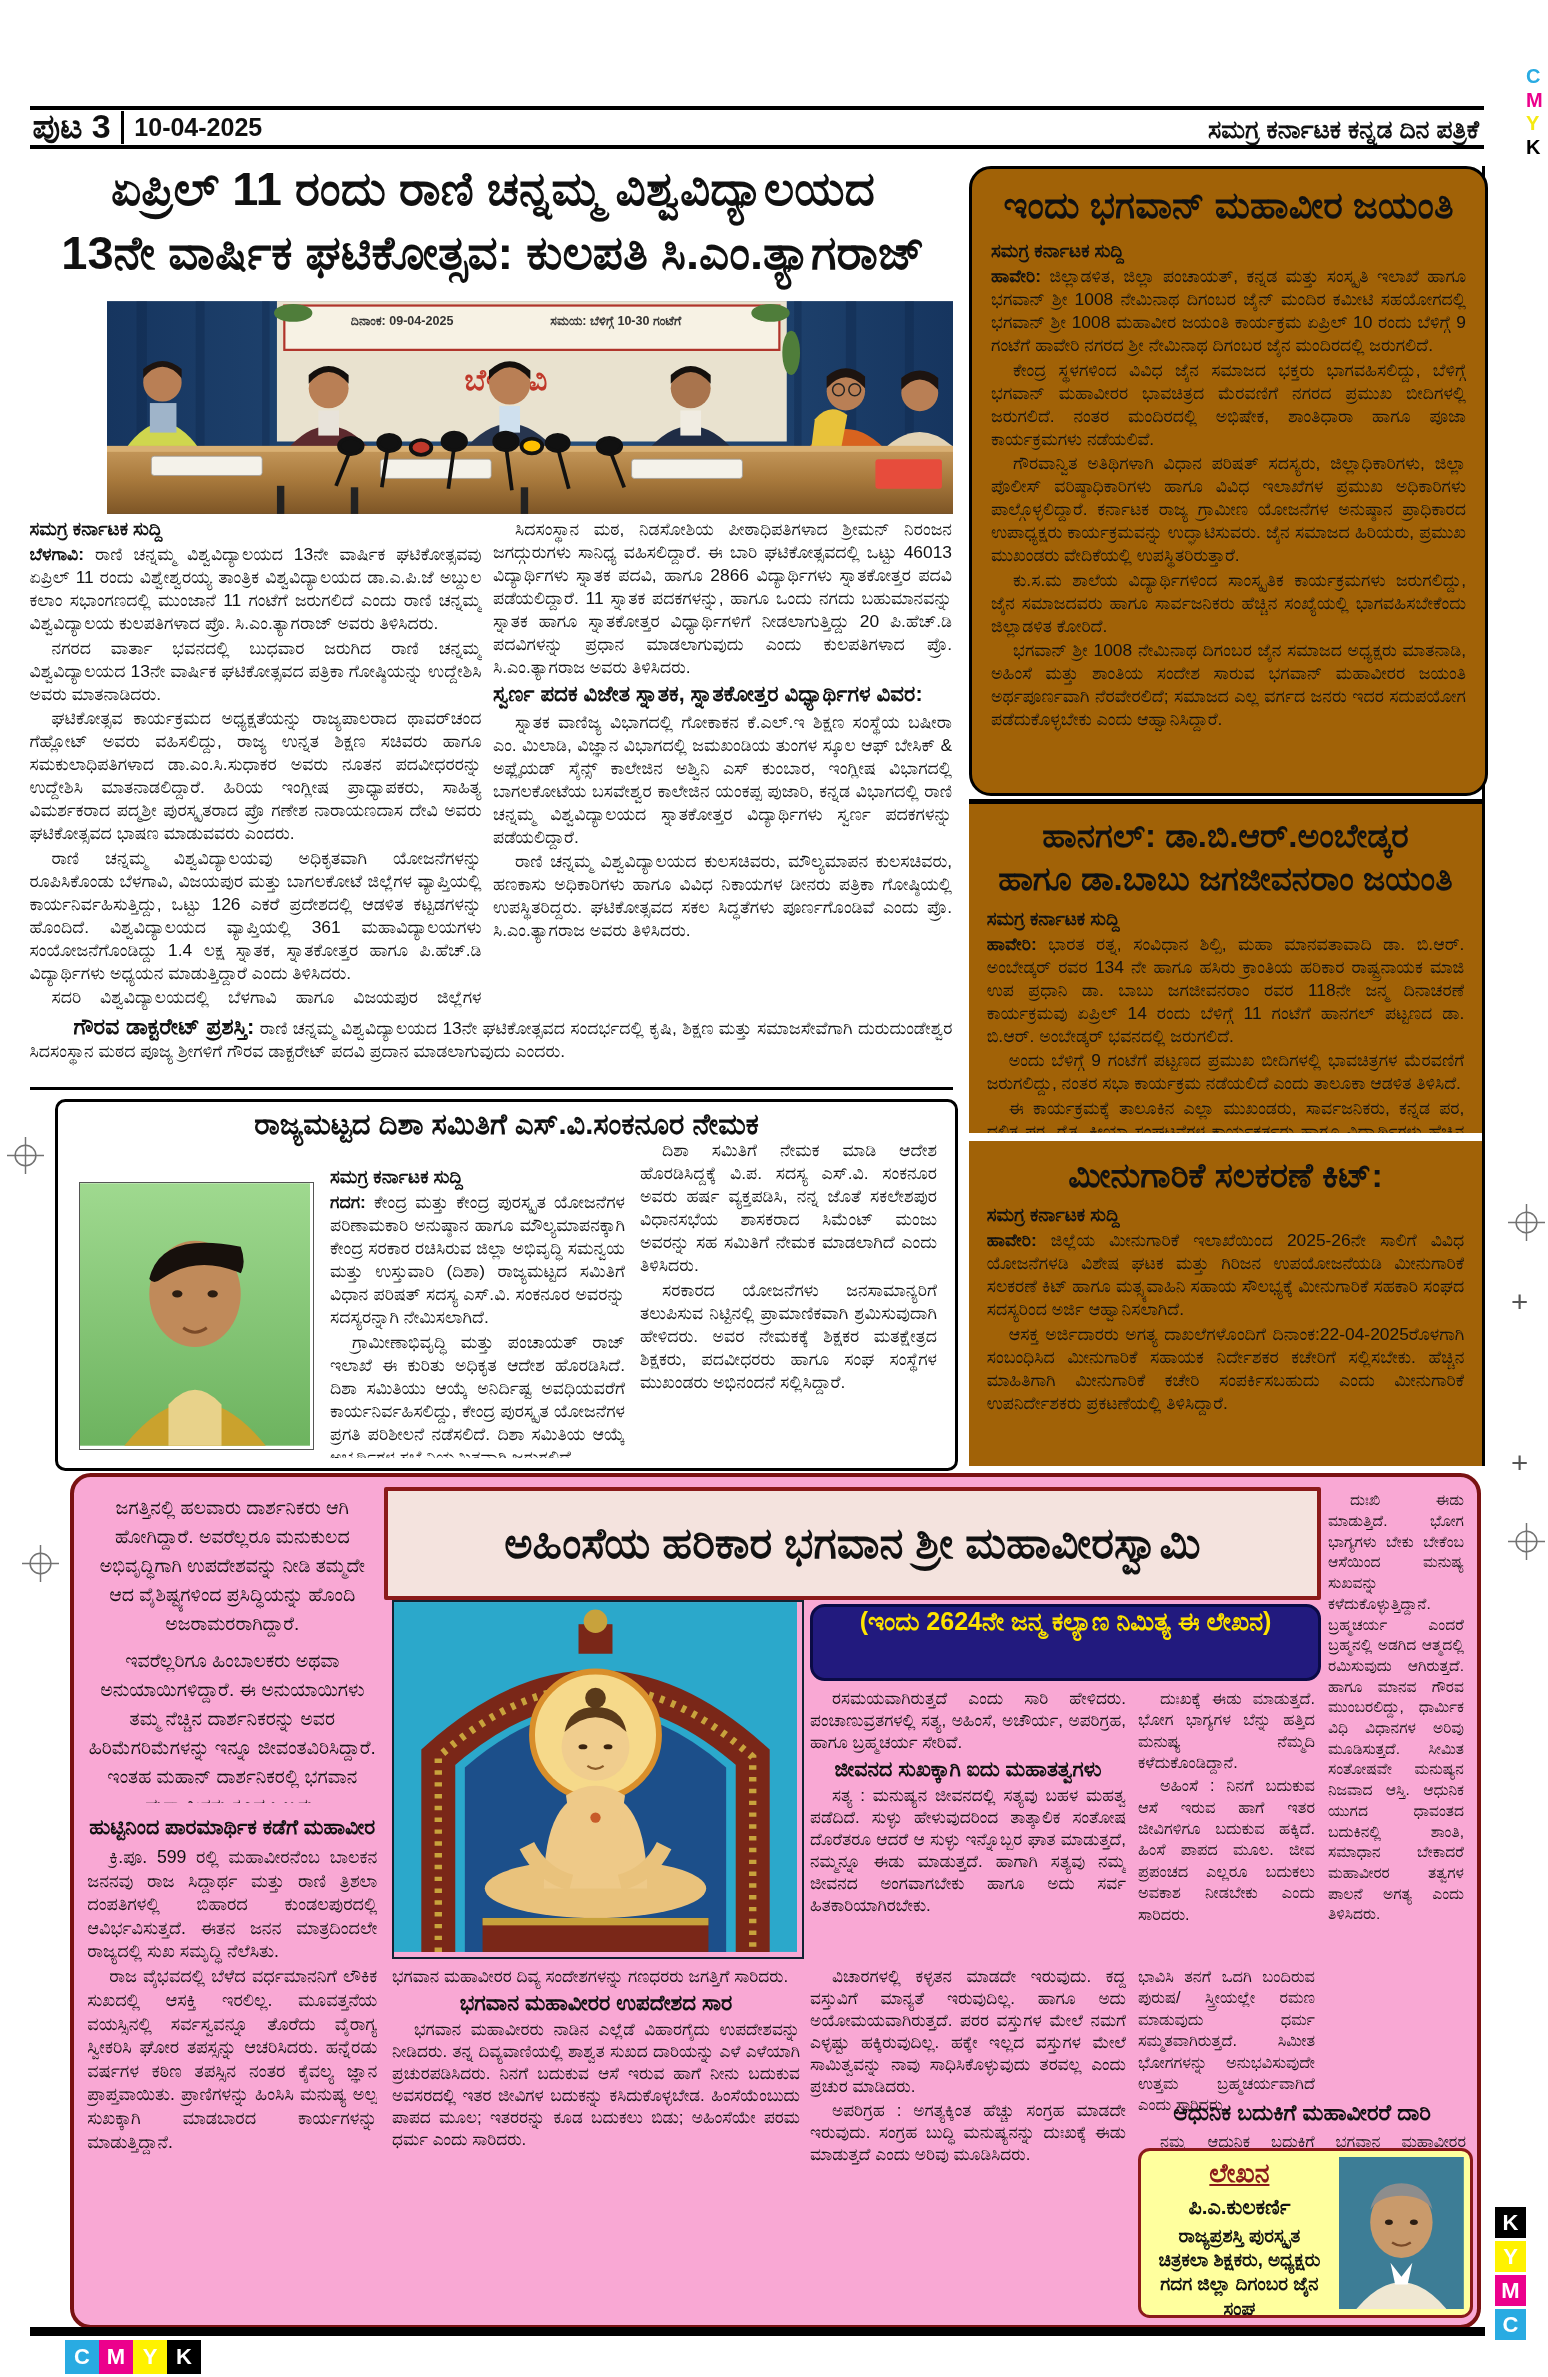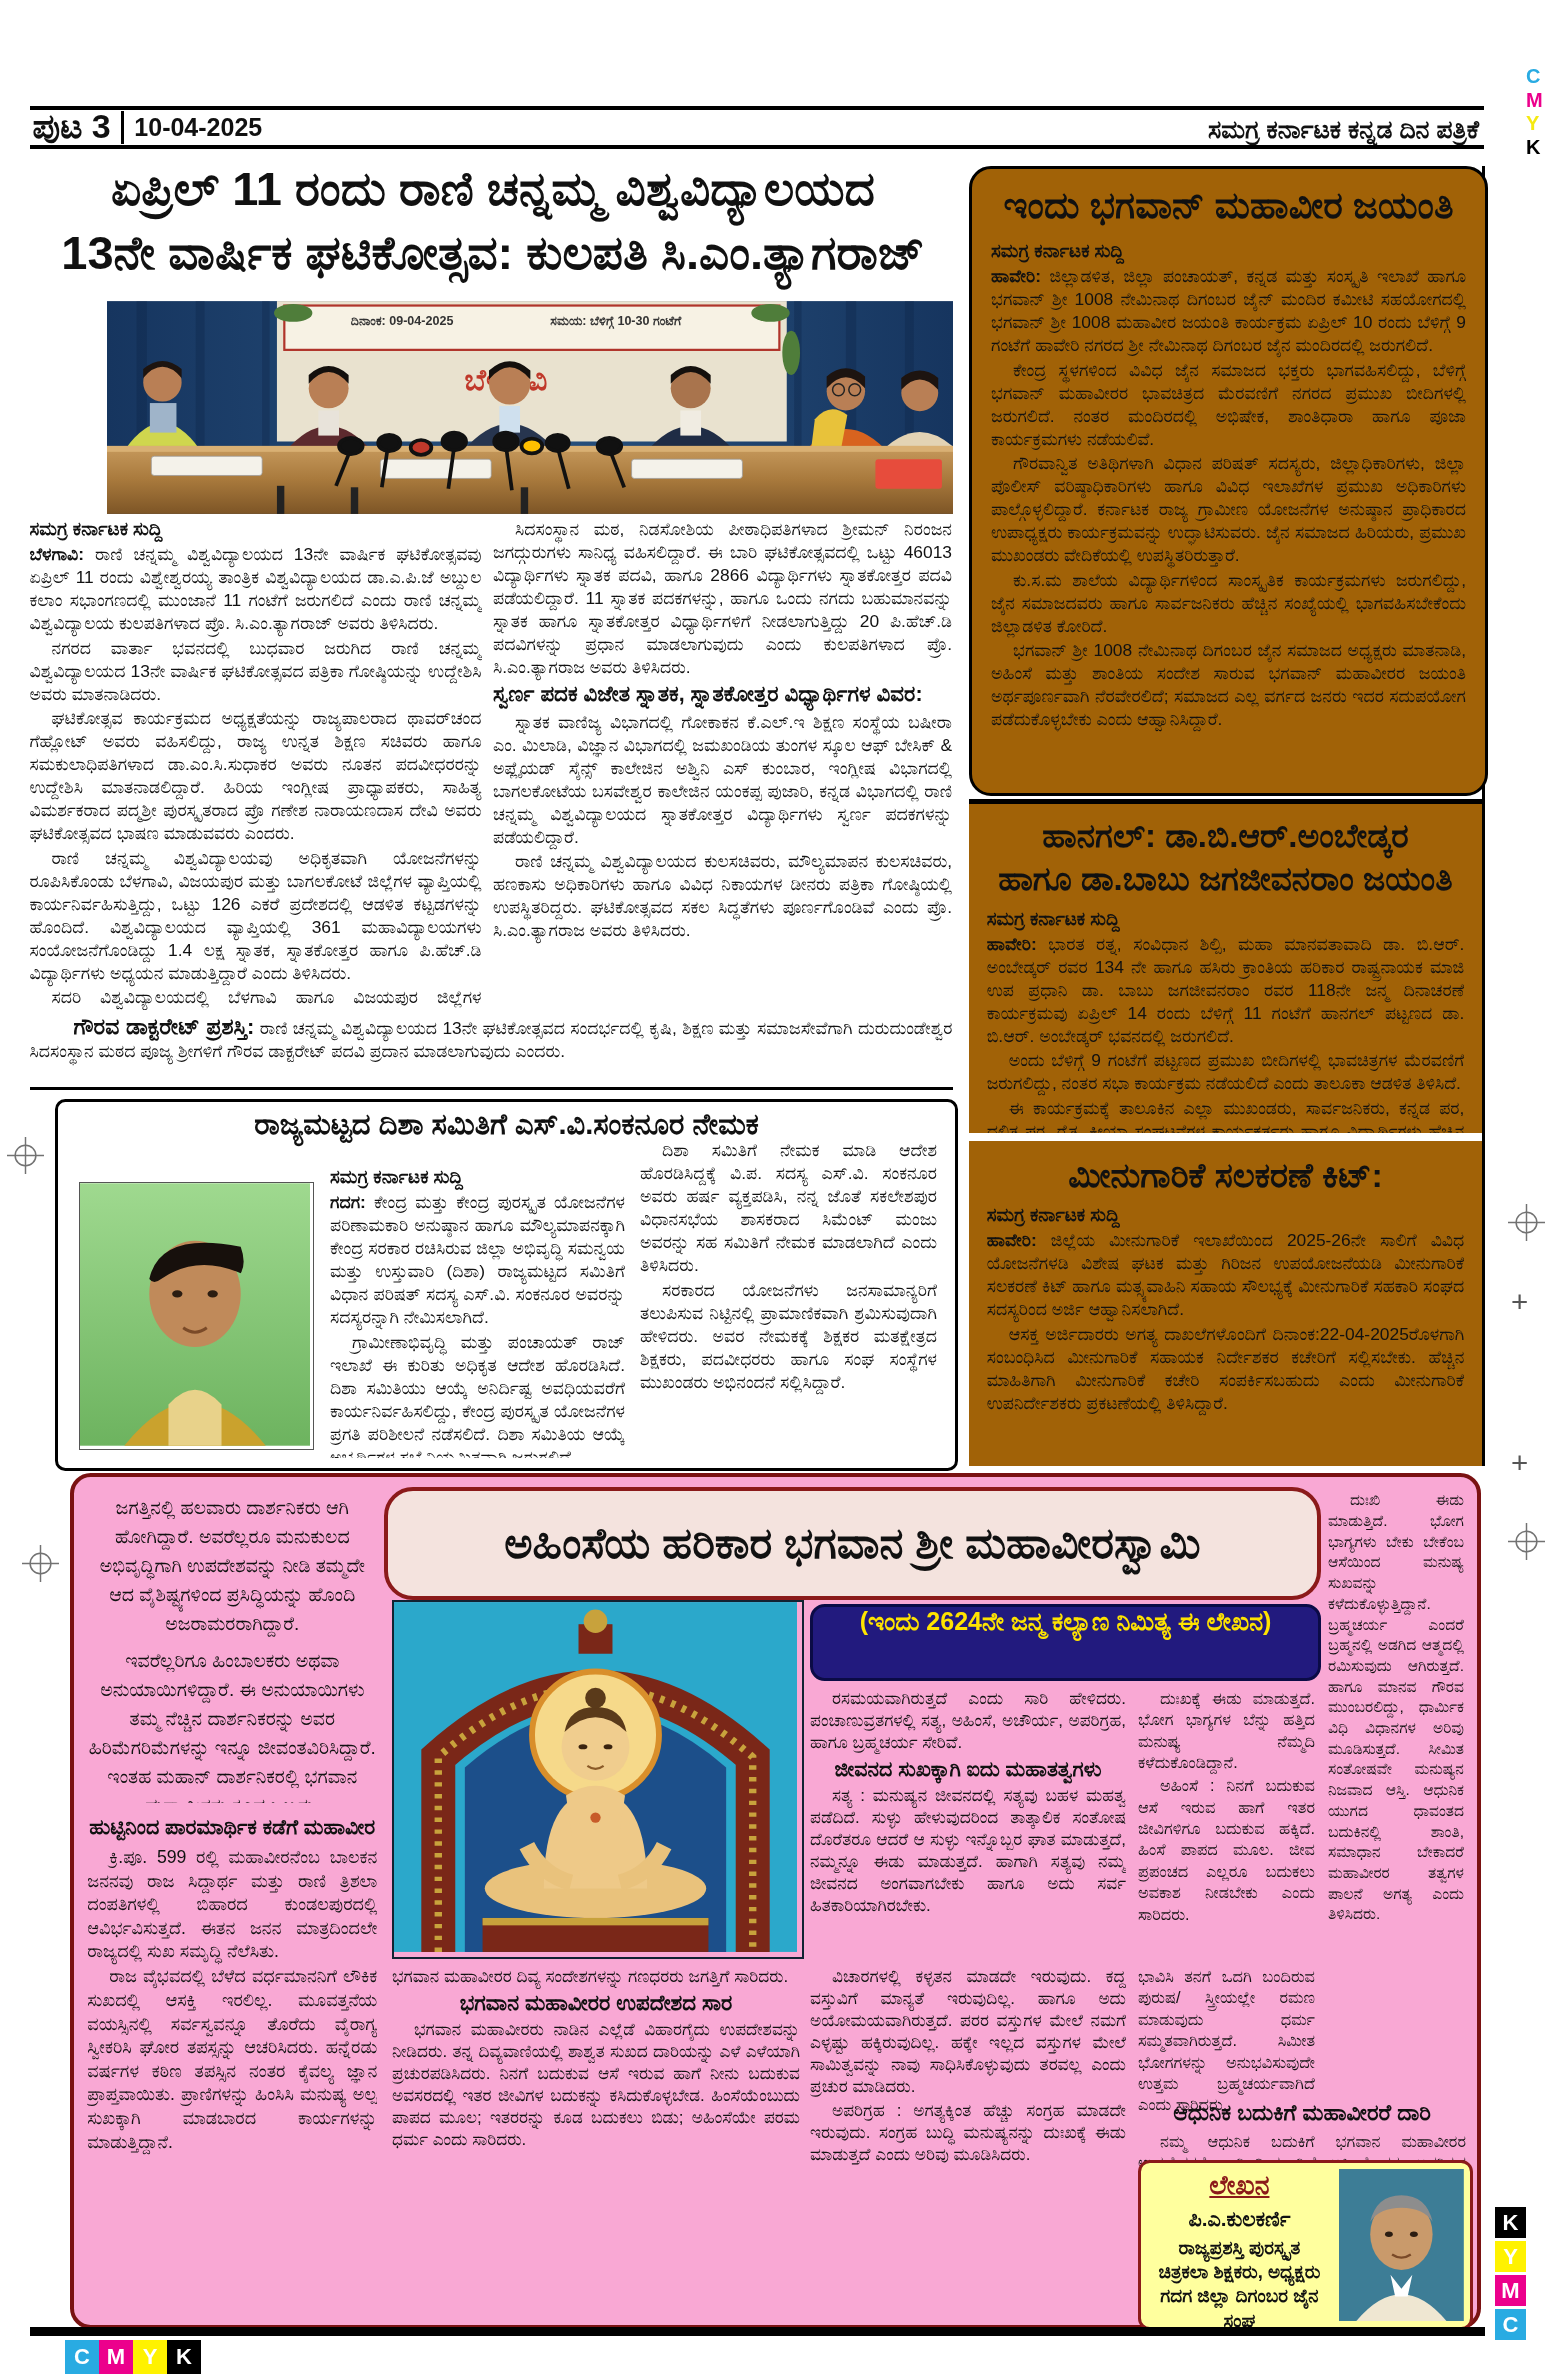--- a/index.html
+++ b/index.html
@@ -15,27 +15,27 @@
   .headline-main{font-size:47px;line-height:64px;font-weight:bold;text-align:center;letter-spacing:0px;}
   .byline{font-weight:bold;font-size:18.5px;margin:0 0 3px 0;}
   .bodytext{font-size:17.4px;line-height:23px;text-align:justify;overflow:hidden;}
   .bodytext p{margin:0 0 1.5px 0;text-indent:22px;}
   .bodytext p.nohang{text-indent:0;}
   .subhead{font-weight:bold;font-size:20px;text-align:center;margin:4.4px 0;}
   .subhead-inline{font-weight:bold;}
   .bluebox{background:#a16207;}
   .rail-head{font-weight:bold;text-align:center;}
   .feature-wrap{background:#f9a8d4;border:4.4px solid #7a1212;border-radius:20.7px;}
-  .pinkbox{background:#f4e3de;border:4.4px solid #8b1a1a;border-radius:29px;display:flex;align-items:center;justify-content:center;}
+  .pinkbox{background:#f4e3de;border:4.4px solid #8b1a1a;border-radius:2px;display:flex;align-items:center;justify-content:center;}
   .pinkbox span{font-size:43px;font-weight:bold;}
   .subtitlebox{background:#221a7e;border:3px solid #0b0b46;border-radius:14.8px;color:#ffe400;
                display:flex;justify-content:center;font-weight:bold;font-size:25px;}
   .centercol{font-size:19px;line-height:29px;text-align:center;overflow:hidden;}
   .centercol p{margin:0 0 7.4px 0;}
-  .authorbox{background:#ffff9e;border:3.7px solid #8b1a1a;border-radius:11.8px;display:flex;overflow:hidden;margin-top:12px;}
+  .authorbox{background:#ffff9e;border:3.7px solid #8b1a1a;border-radius:11.8px;display:flex;overflow:hidden;}
   .authorbox .atext{flex:1.2;padding:7.4px 5.9px 4.4px 10.3px;text-align:center;}
   .authorbox .alabel{color:#8b1a1a;font-weight:bold;font-size:26.6px;text-decoration:underline;margin-bottom:5.9px;}
   .authorbox .aname{font-weight:bold;font-size:20.7px;margin-bottom:4.4px;}
   .authorbox .adesc{font-weight:bold;font-size:18.5px;line-height:24.4px;margin-bottom:4.4px;}
   .cmyk-sq{width:34px;height:34px;display:flex;align-items:center;justify-content:center;
            color:#fff;font-weight:bold;font-size:22px;}
   .cmyk-letter{font-weight:bold;font-size:20px;line-height:22px;text-align:center;}
   .regmark{opacity:.75;}
   .disha-box{border:3px solid #000;border-radius:10.3px;}
   .plus{font-size:29.5px;color:#555;}

